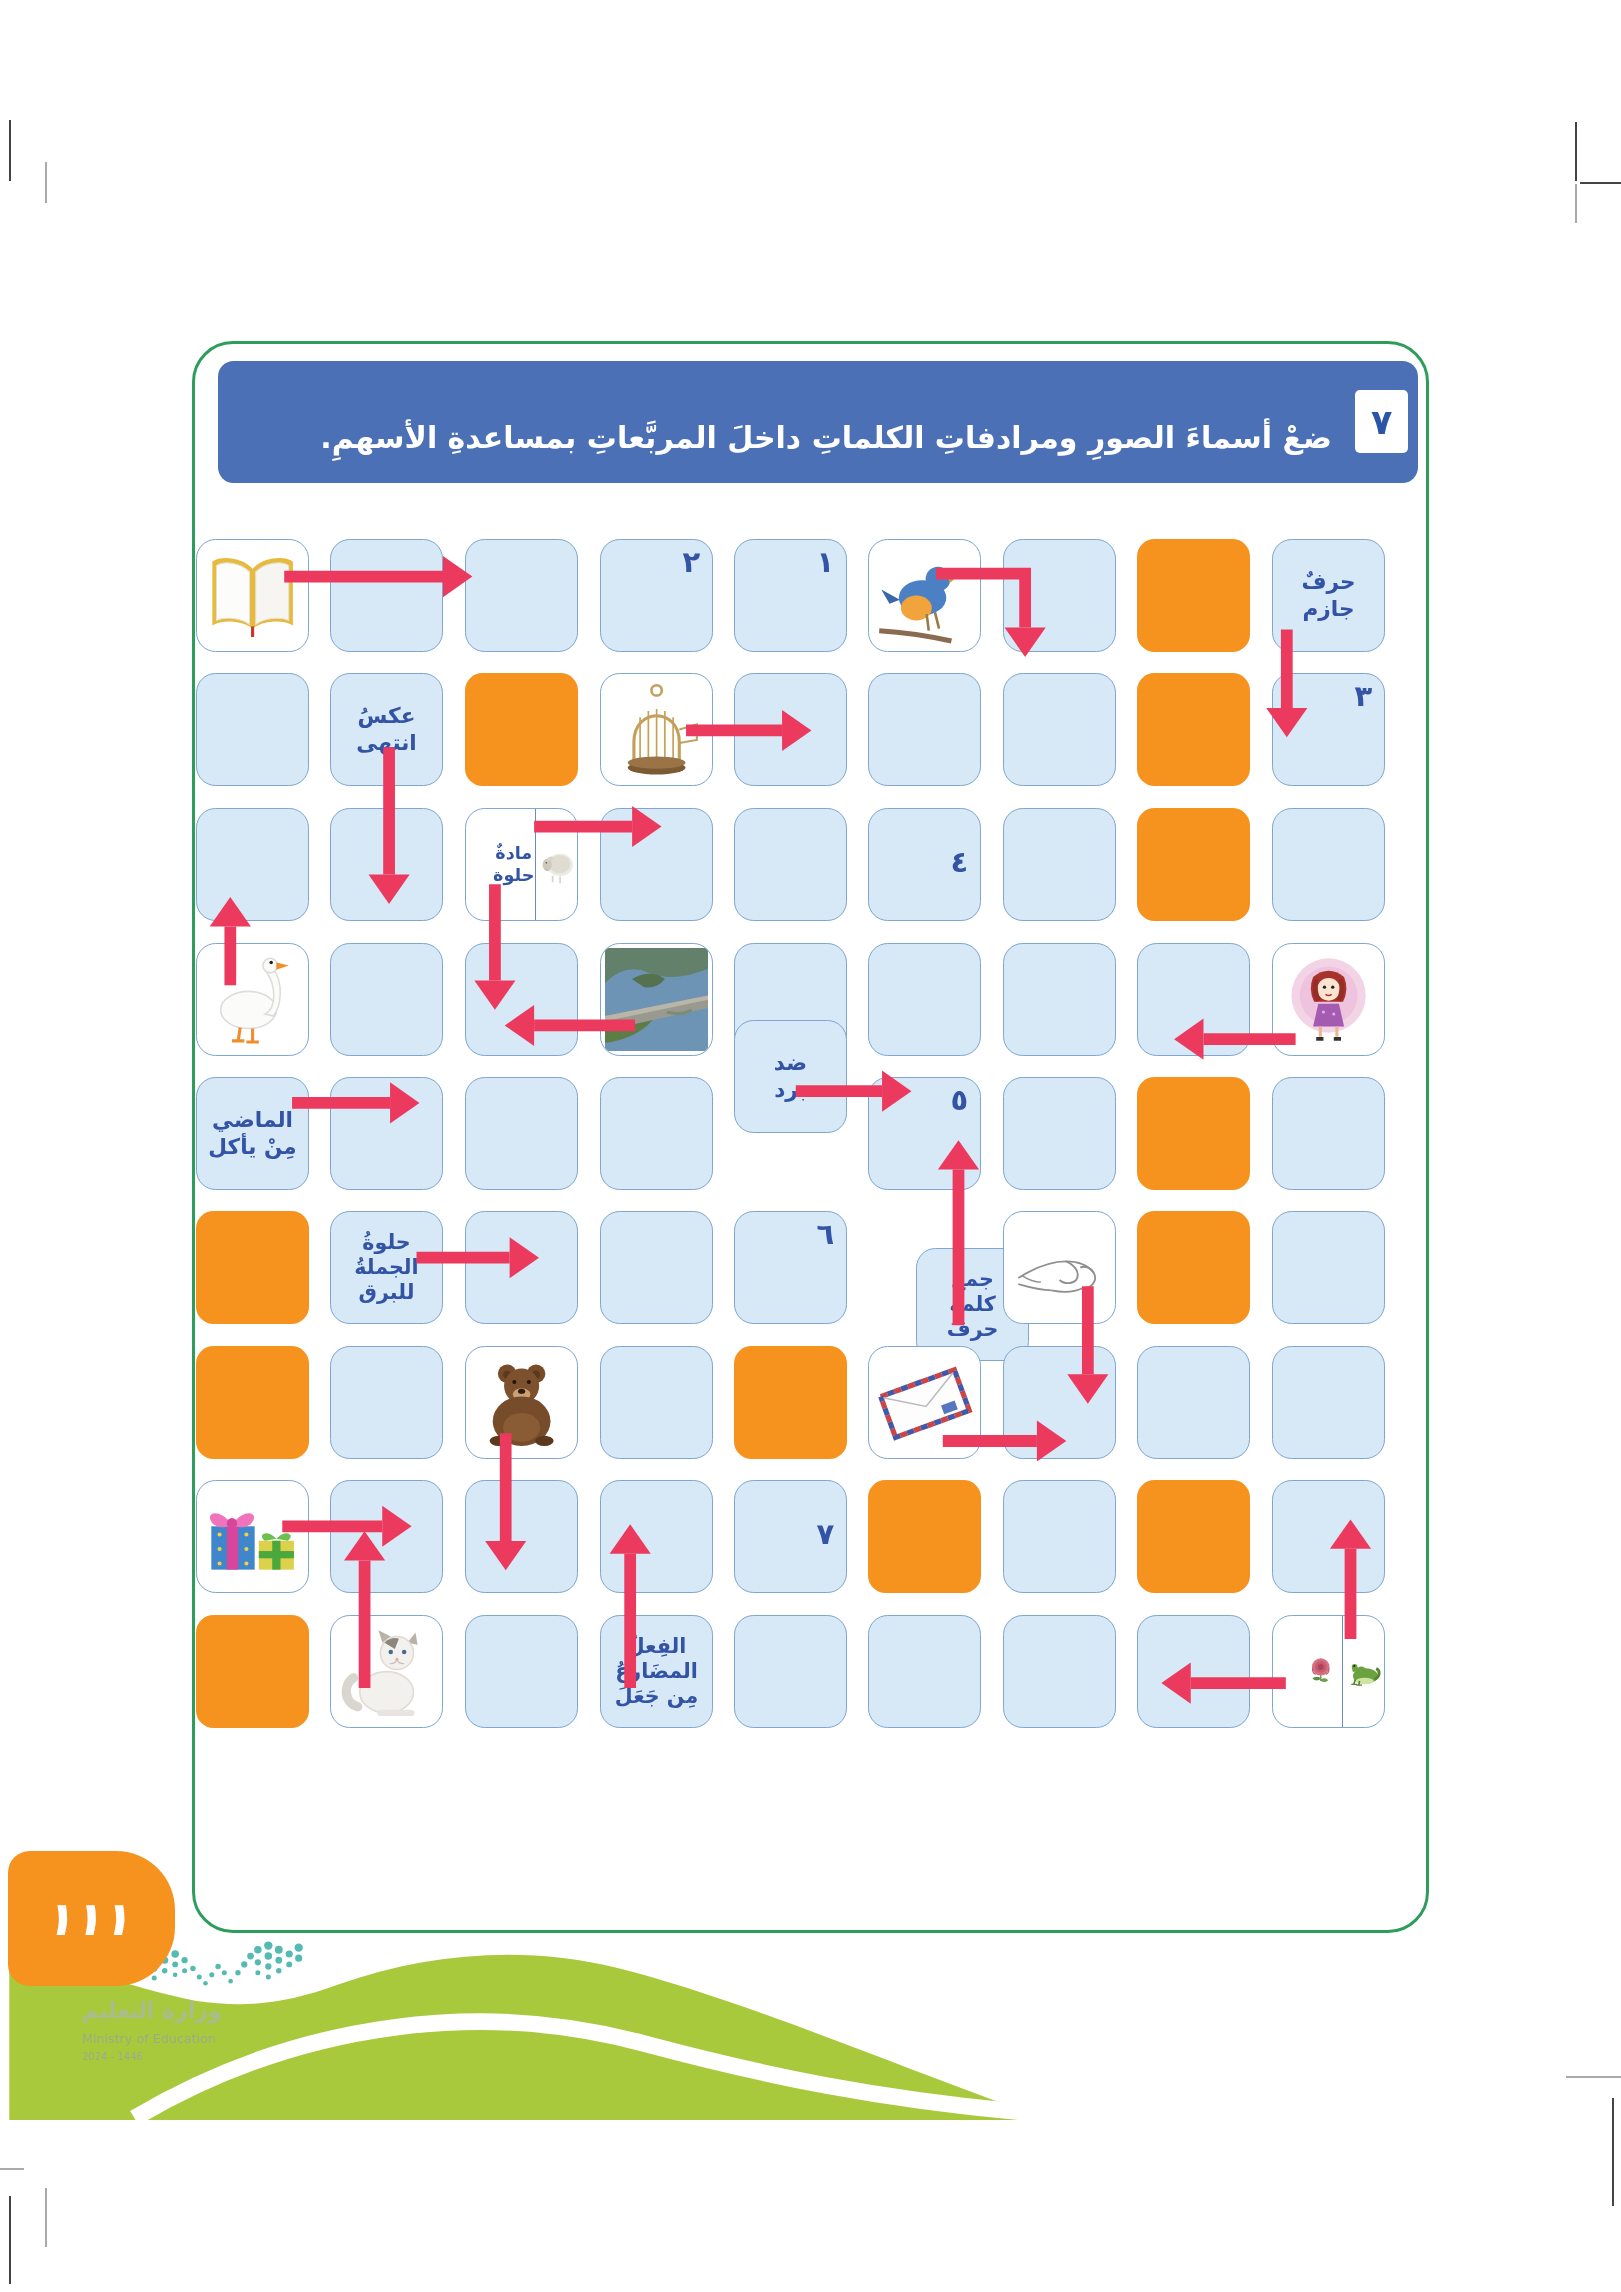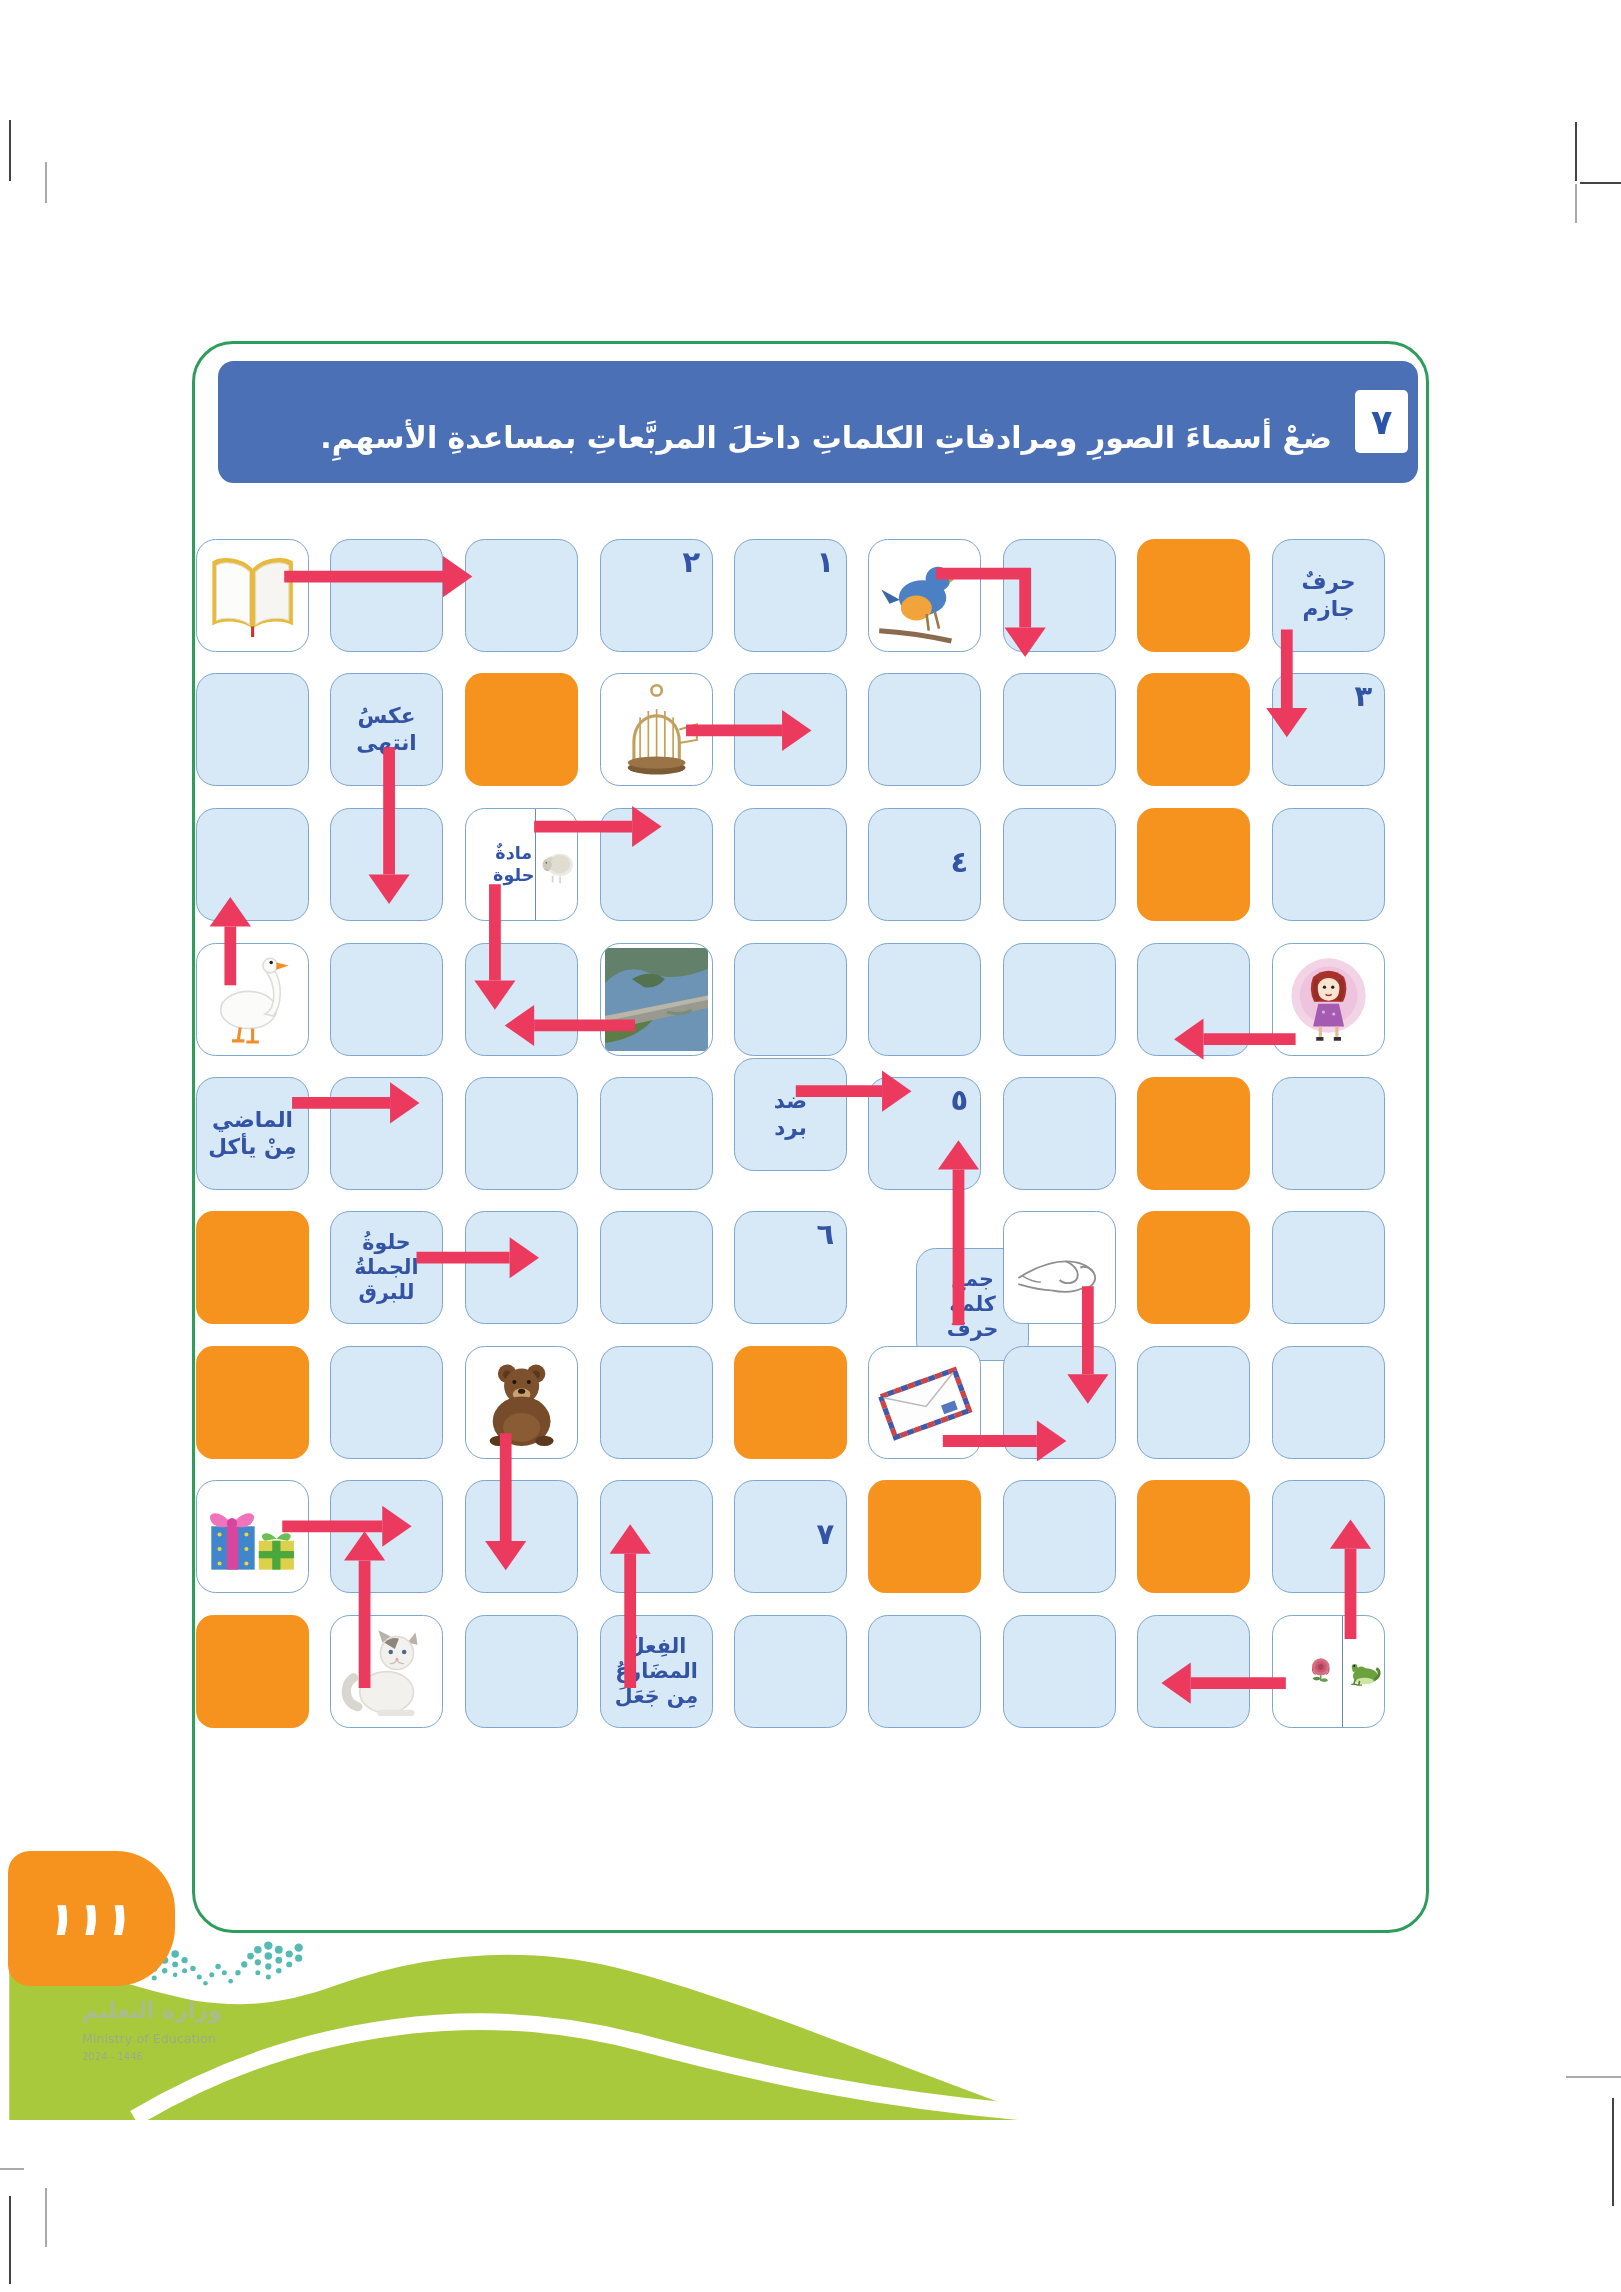--- a/index.html
+++ b/index.html
@@ -238,21 +238,21 @@
       </div>
       <div class="cell blue" style="left: 196px; top: 1077px;">
         <div class="clue">
           <div>الماضي</div>
           <div>مِنْ يأكل</div>
         </div>
       </div>
       <div class="cell blue" style="left: 330px; top: 1077px;"></div>
       <div class="cell blue" style="left: 465px; top: 1077px;"></div>
       <div class="cell blue" style="left: 600px; top: 1077px;"></div>
-      <div class="cell blue" style="left: 734px; top: 1058px; text-decoration: underline;">
+      <div class="cell blue" style="left: 734px; top: 1020px; text-decoration: underline;">
         <div class="clue">
           <div>ضد</div>
           <div>برد</div>
         </div>
       </div>
       <div class="cell blue" style="left: 868px; top: 1077px;">
         <span class="num">٥</span>
       </div>
       <div class="cell blue" style="left: 1003px; top: 1077px;"></div>
       <div class="cell orange" style="left: 1137px; top: 1077px;"></div>

